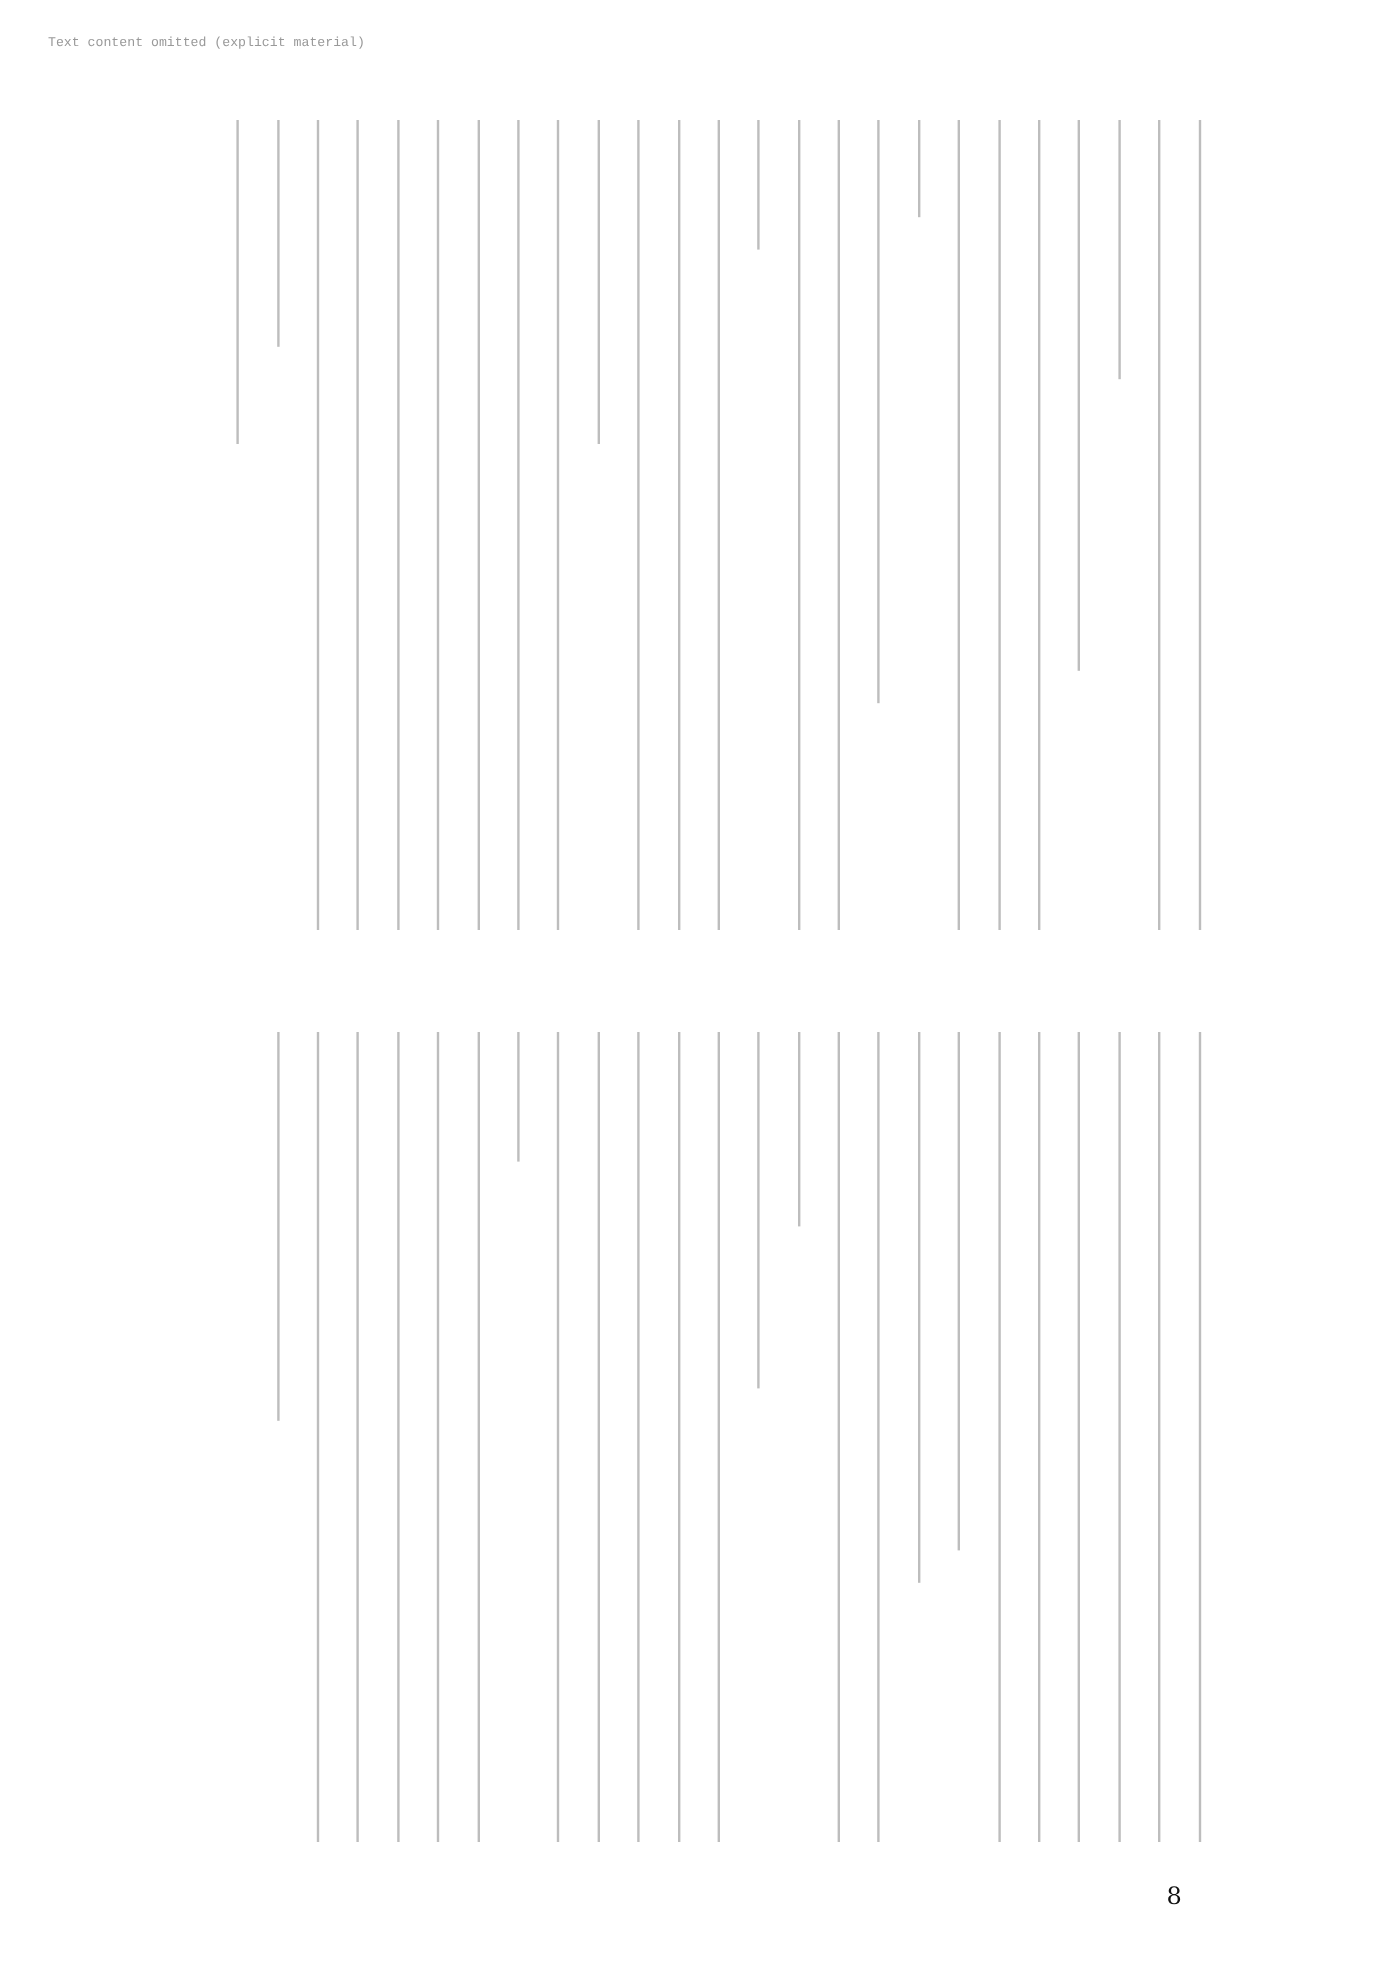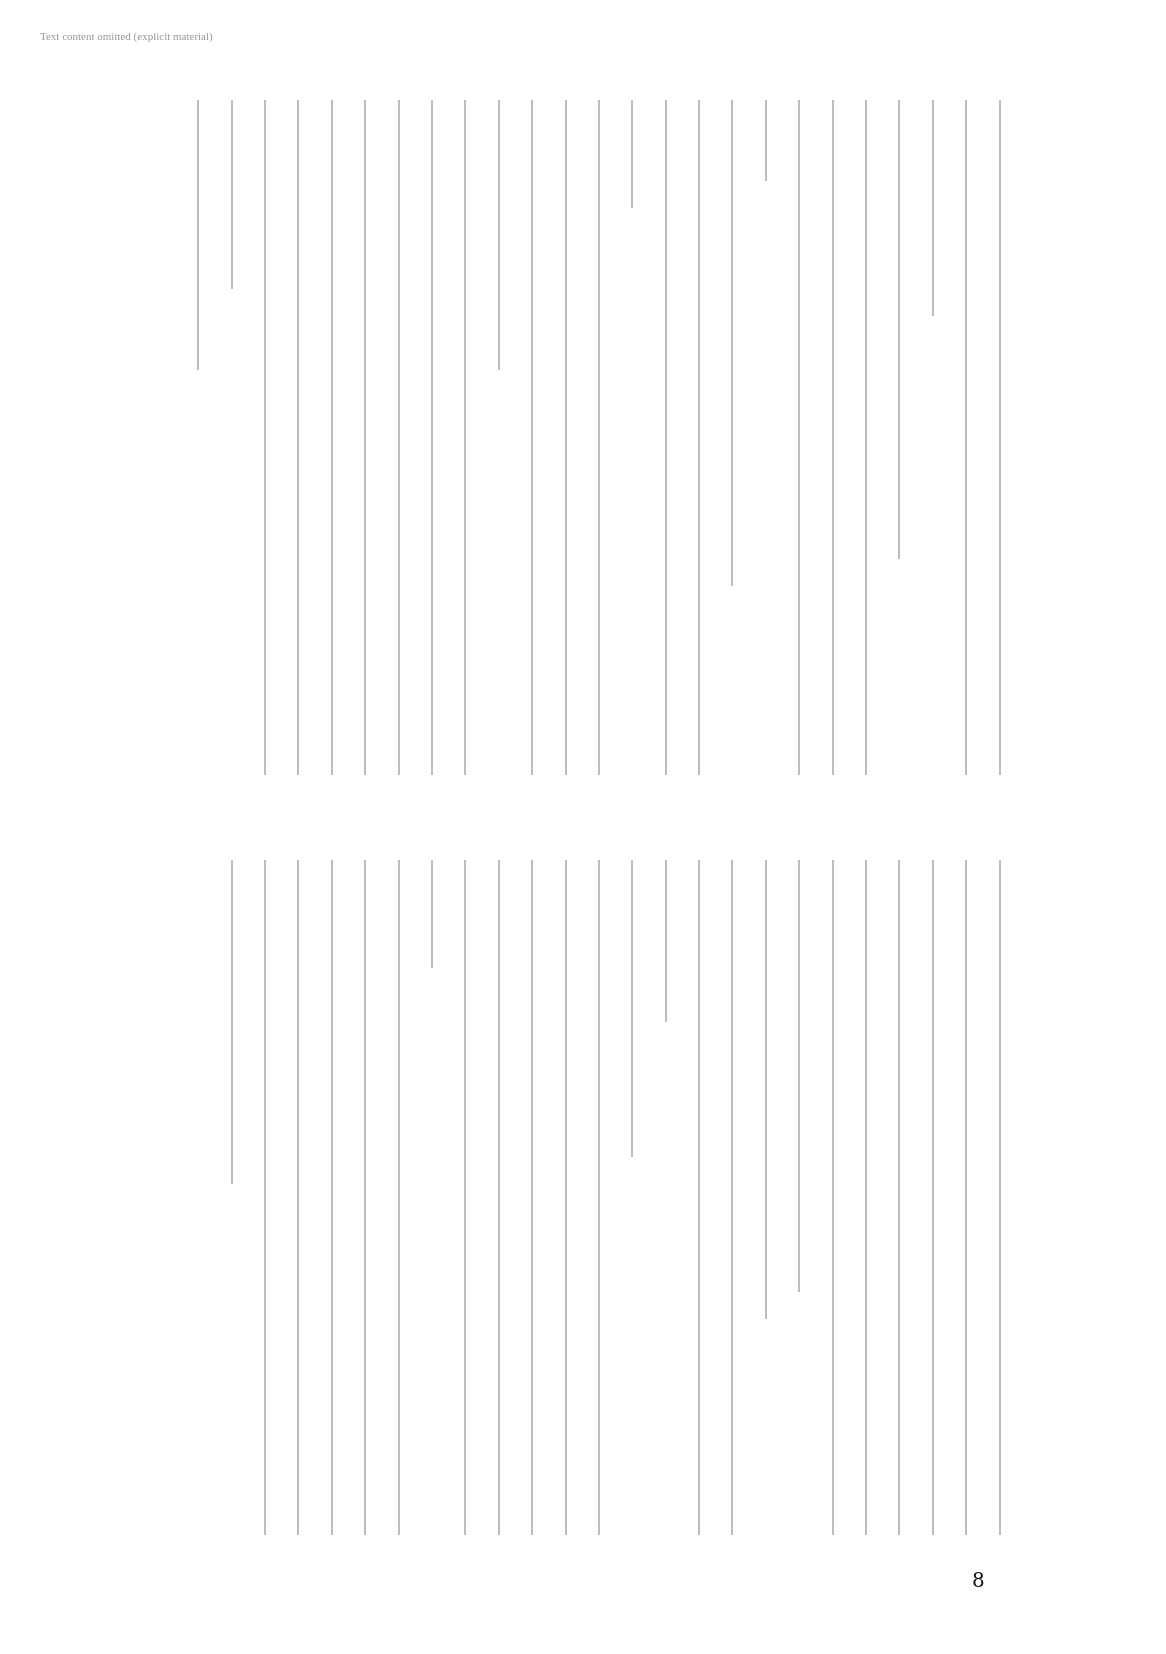--- a/index.html
+++ b/index.html
@@ -4,21 +4,21 @@
 <style>
   html, body { margin: 0; padding: 0; background: #ffffff; }
   body { width: 1166px; height: 1654px; position: relative; overflow: hidden;
          font-family: "DejaVu Serif", serif; color: #111; }
   .block { position: absolute; display: flex; flex-direction: row-reverse; }
   .block.top { left: 185px; top: 100px; width: 835px; height: 700px; }
   .block.bottom { left: 185px; top: 860px; width: 835px; height: 700px; }
   .col { width: 33.4px; height: 100%; position: relative; }
   .col .line { position: absolute; left: 12px; width: 2px; background: #bdbdbd; }
   .page-number { position: absolute; left: 972px; top: 1568px; font-size: 20px; }
-  .notice { position: absolute; left: 40px; top: 30px; font-size: 11px; color: #999; font-family: Liberation Serif, serif; }
+  .notice { position: absolute; left: 40px; top: 30px; font-size: 11px; color: #999; font-family: Liberation Mono, monospace; }
 </style>
 </head>
 <body>
 
 <div class="notice">Text content omitted (explicit material)</div>
 
 <div class="block top" id="topBlock">
     <div class="col">
       <div class="line" style="top: 0px; height: 675px;"></div>
     </div>

